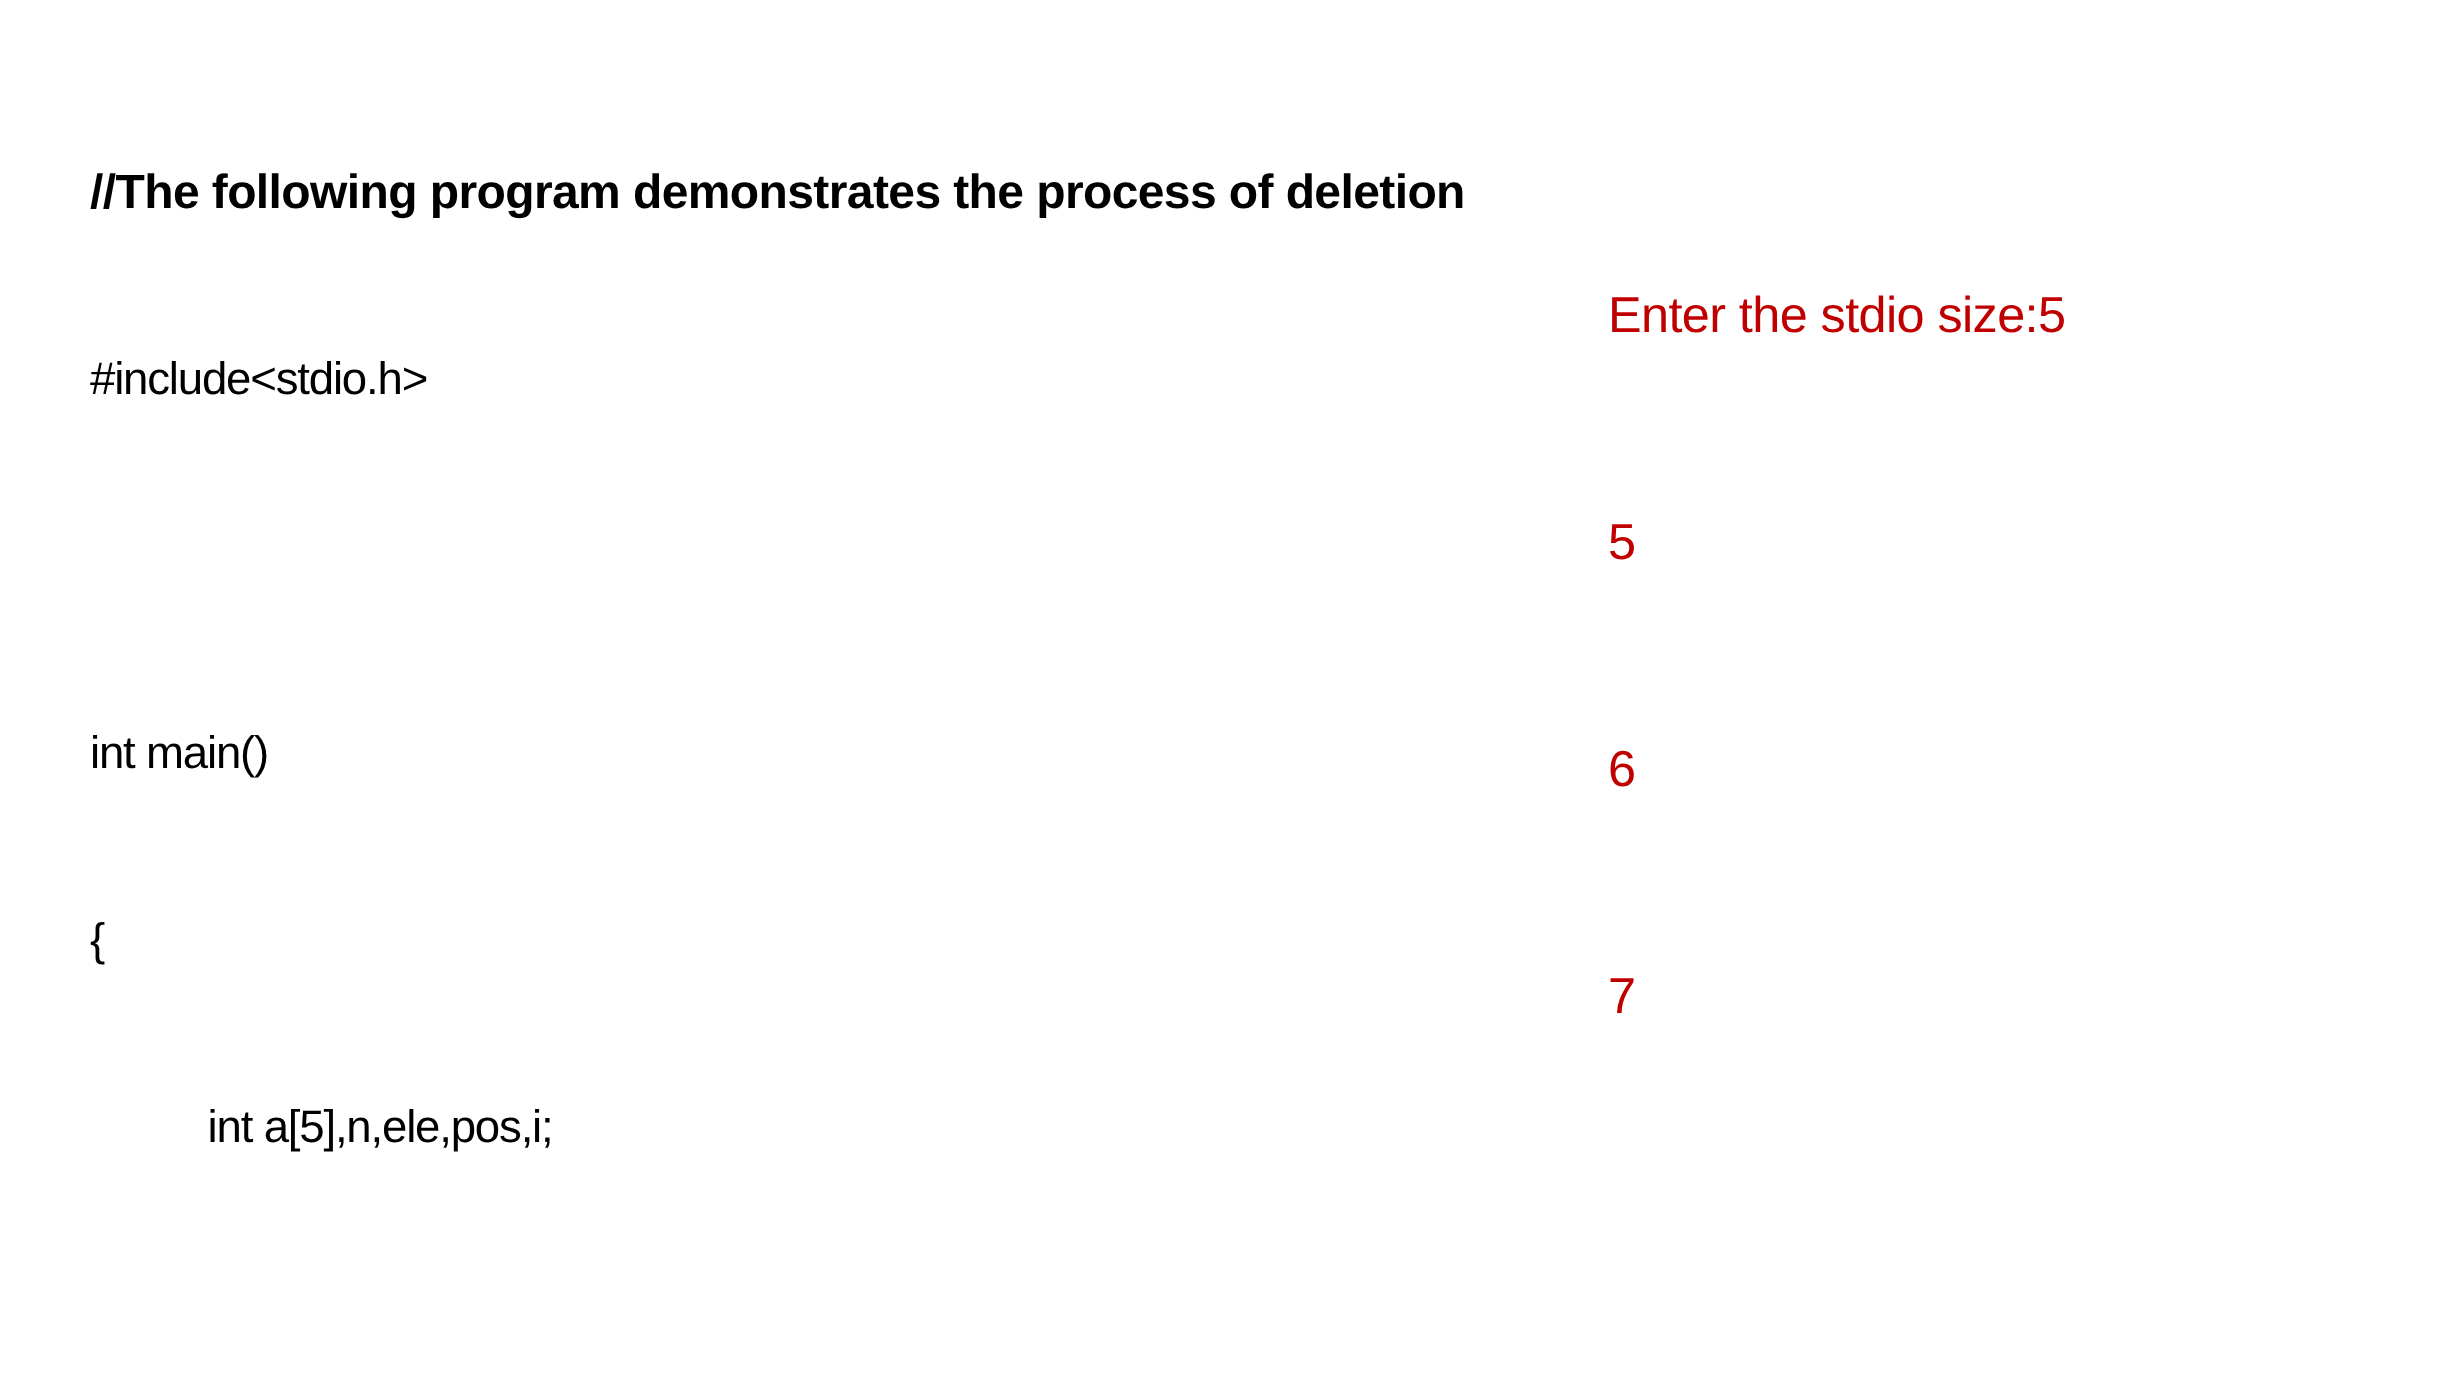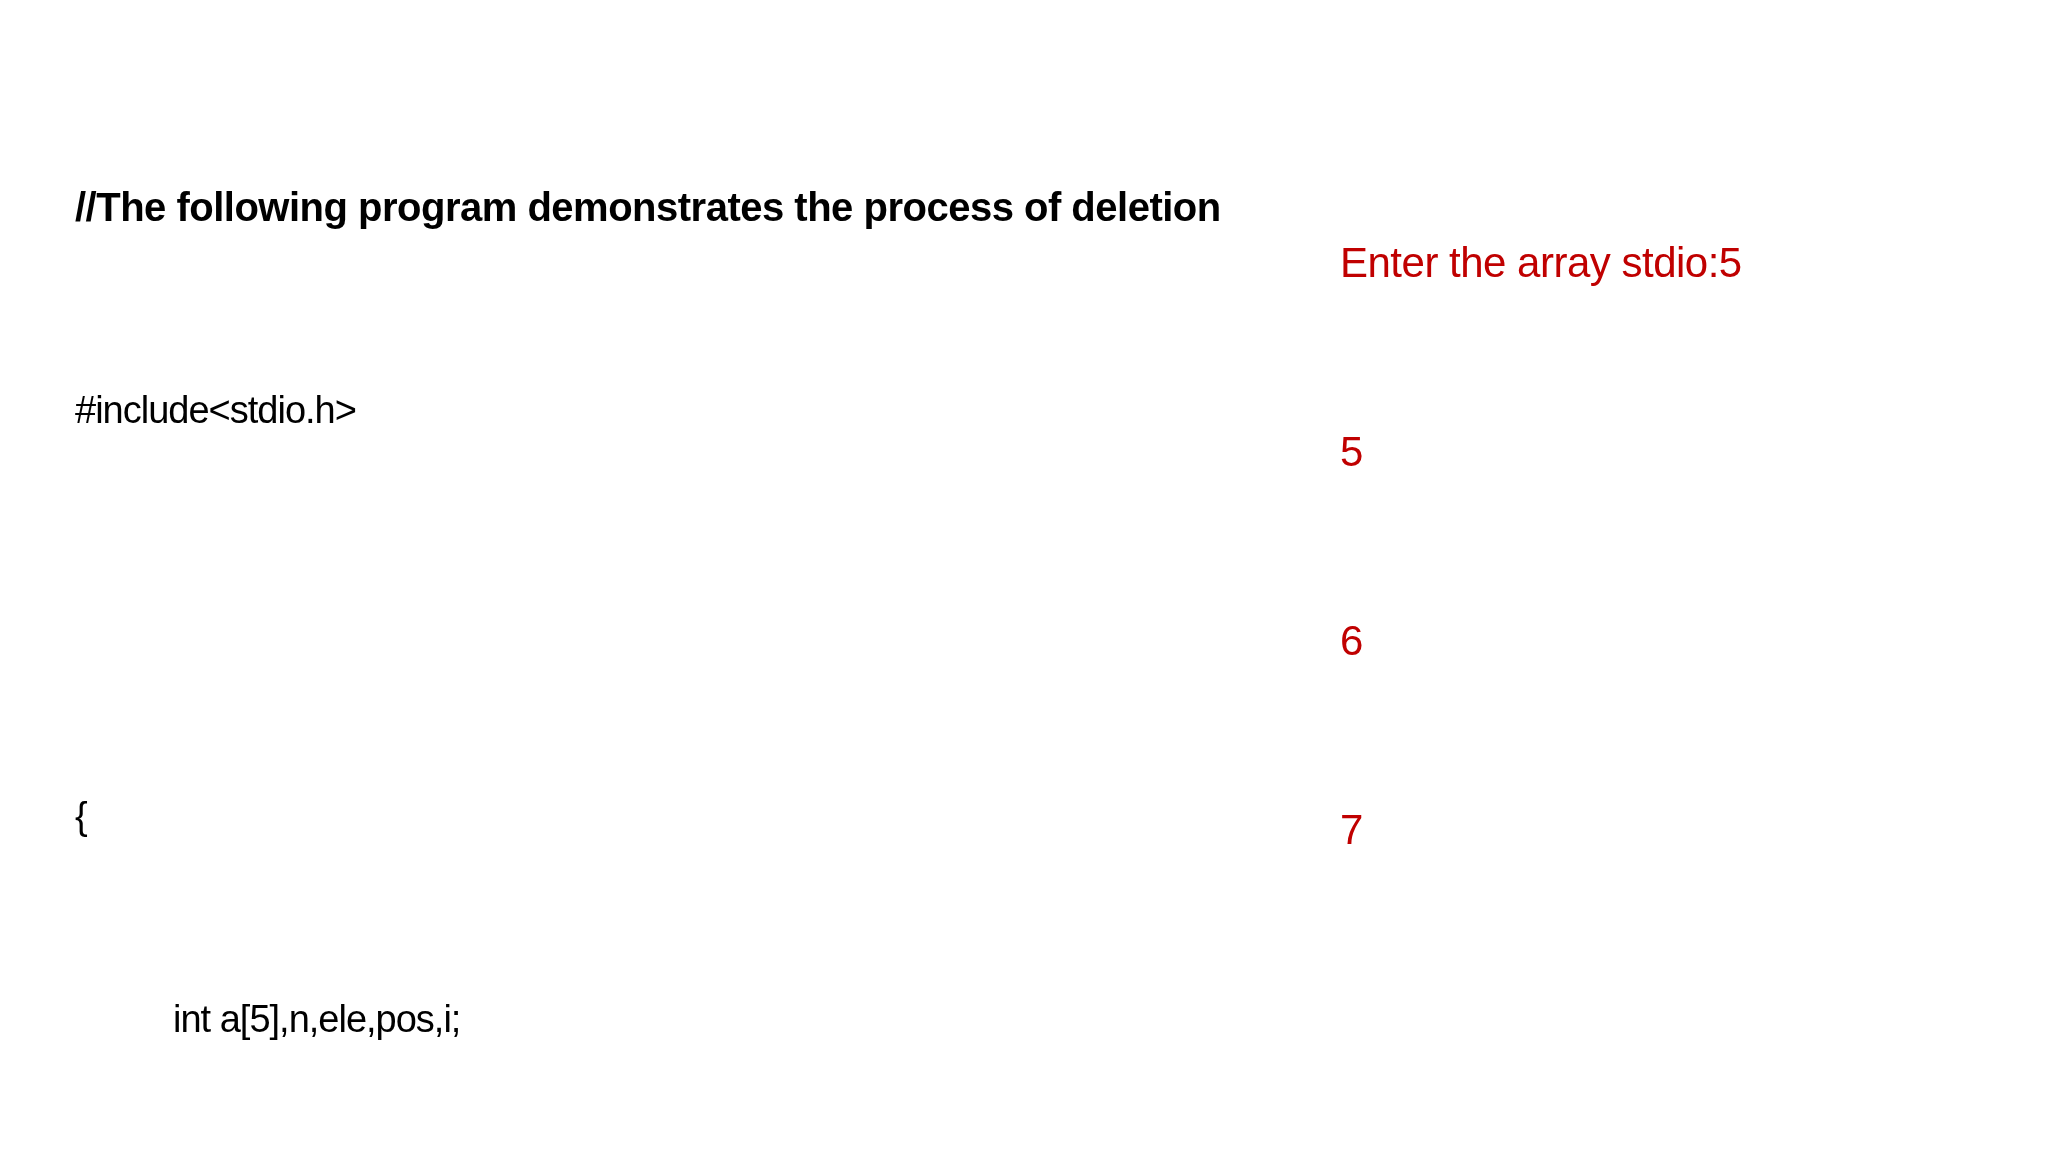--- a/index.html
+++ b/index.html
@@ -22,21 +22,20 @@
     top: 30px;
     color: #000000;
     font-size: 38px;
     line-height: 52px;
     letter-spacing: -1px;
     white-space: pre;
   }
   .code-line {
     height: 52px;
     white-space: pre;
-    margin-top: 47px;
   }
   .t-bold {
     font-weight: bold;
     font-size: 40px;
     letter-spacing: -0.5px;
   }
   .ind0 { padding-left: 0; }
   .ind1 { padding-left: 98px; }
   
   .out-col {
@@ -56,41 +55,42 @@
 </style>
 </head>
 <body>
 
 <div class="slide">
 
   <div class="code-col">
     <div class="code-line ind0 t-bold">//The following program demonstrates the process of deletion</div>
     <div class="code-line ind0">#include&lt;stdio.h&gt;</div>
     <div class="code-line ind0"></div>
+    <div class="code-line ind0">int main()</div>
     <div class="code-line ind0">{</div>
     <div class="code-line ind1">int a[5],n,ele,pos,i;</div>
     
     
     
     
     
     
     
     
     
     
     
     
     
     
     
   </div>
 
   <div class="out-col">
-    <div class="out-line">Enter the array stdio:5</div>
+    <div class="out-line">Enter the stdio size:5</div>
     <div class="out-line">5</div>
     <div class="out-line">6</div>
     <div class="out-line">7</div>
     
     
     
     
     
   </div>
 

